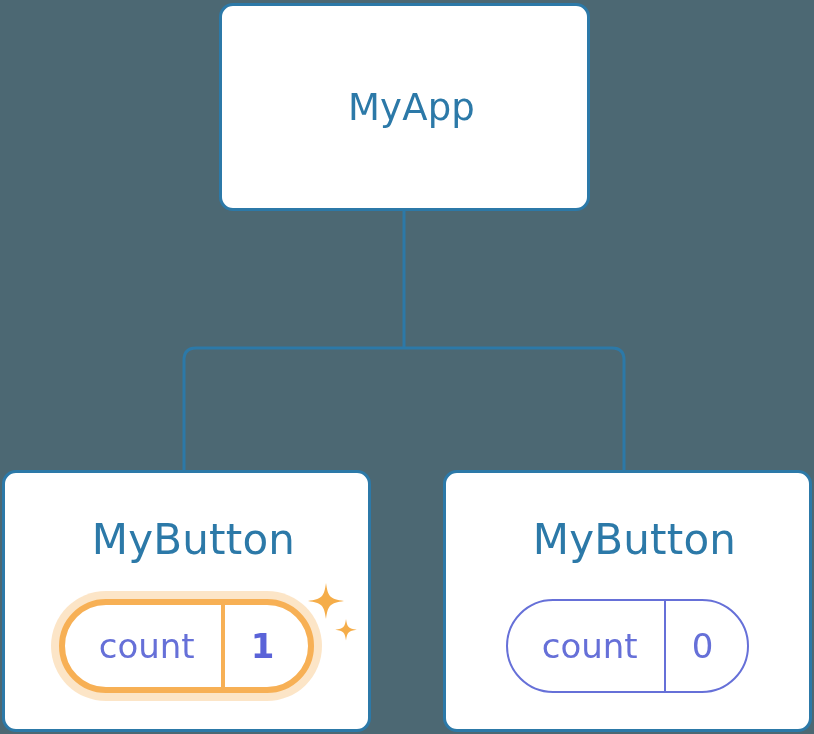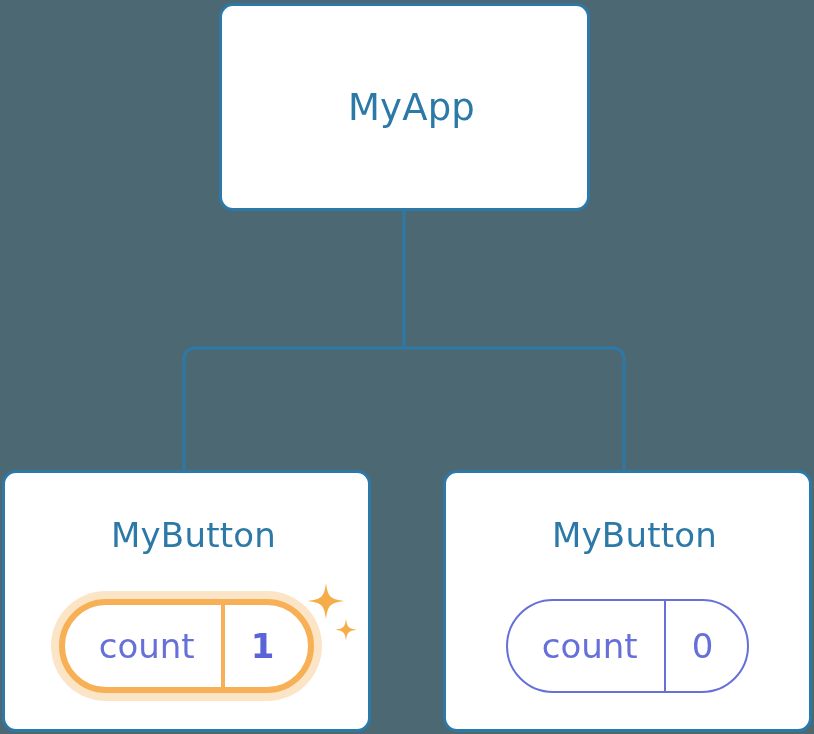--- a/index.html
+++ b/index.html
@@ -74,21 +74,21 @@
     height: 262px;
   }
   #node-child-0 { left: 2px;   width: 369px; }
   #node-child-1 { left: 443px; width: 369px; }
 
   .node-child .card-title {
     position: absolute;
     left: 0;
     right: 0;
     top: 42px;
-    font-size: 34px;
+    font-size: 42px;
   }
 
   
   .pill-wrap {
     position: absolute;
     left: 0;
     right: 0;
     top: 105px;
     display: flex;
     justify-content: center;

